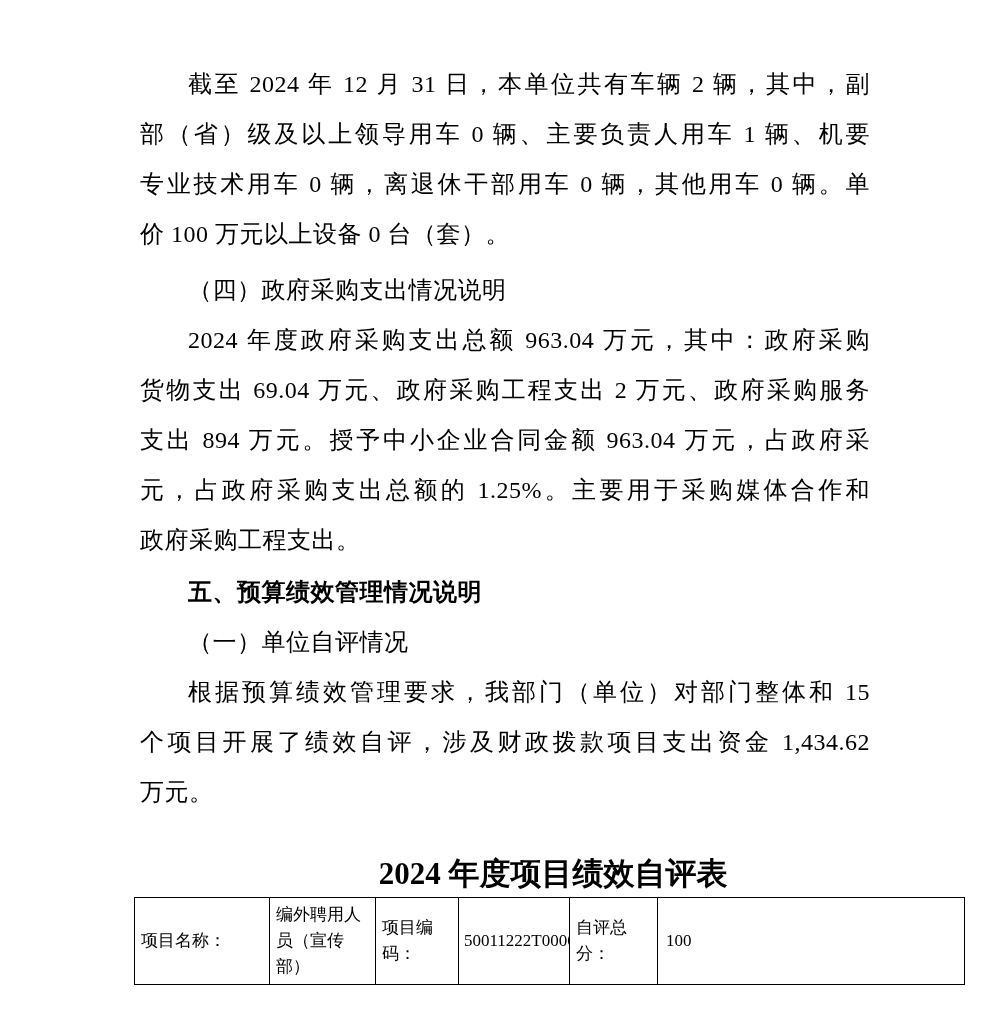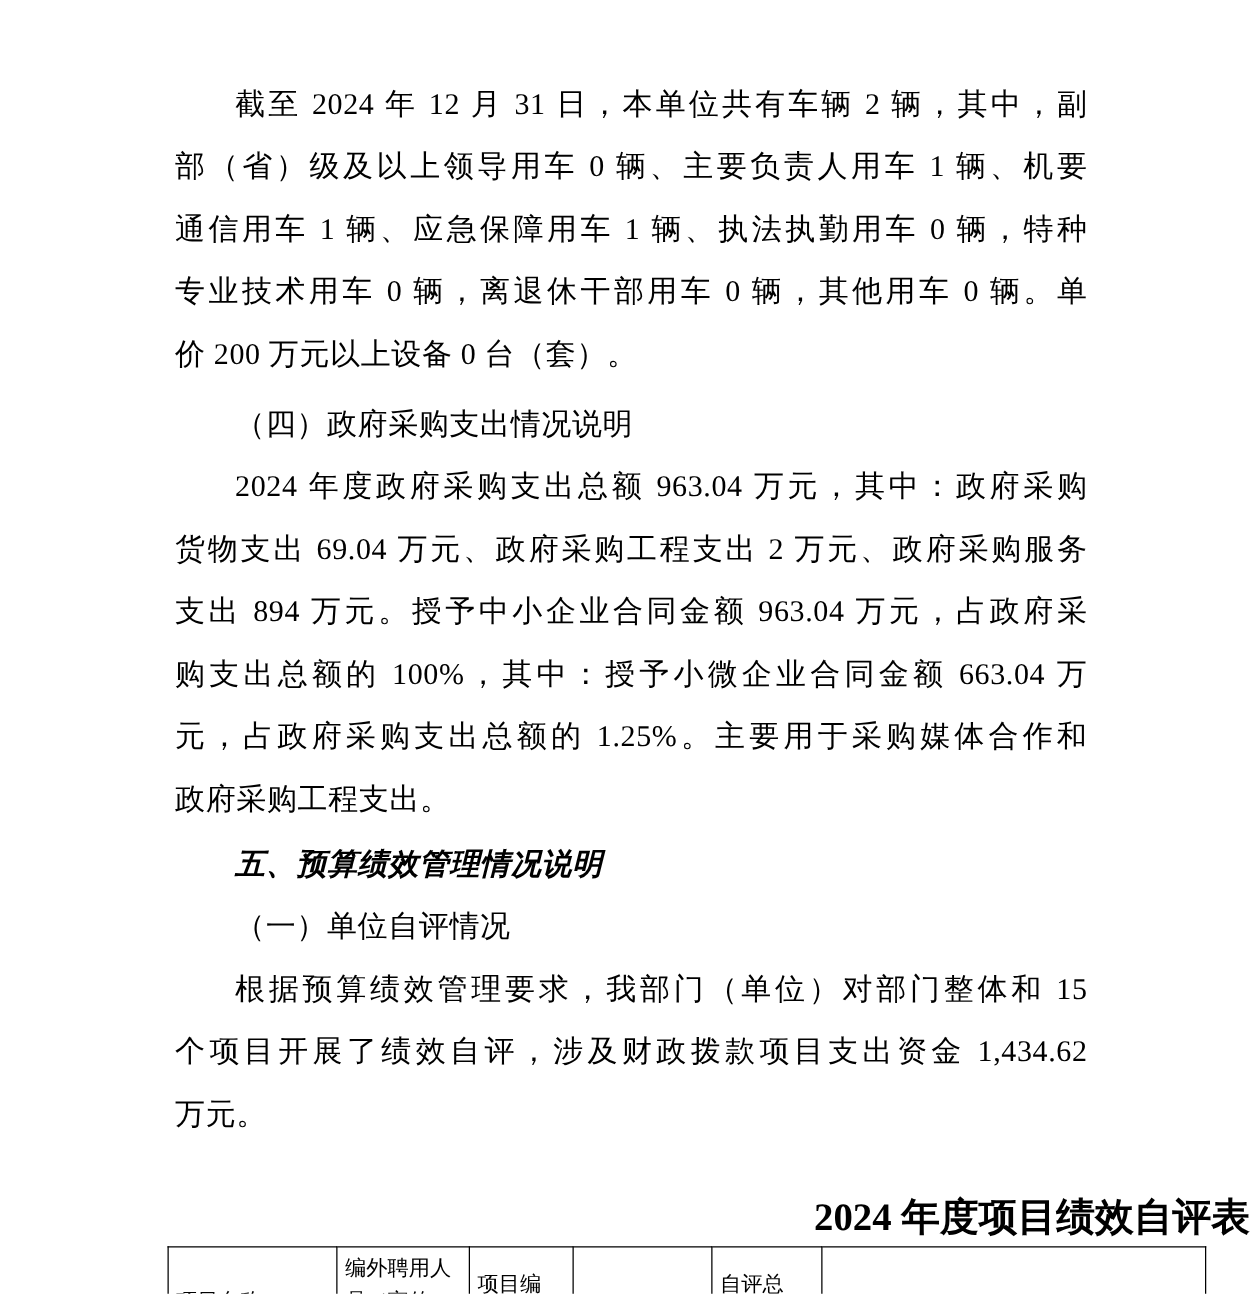--- a/index.html
+++ b/index.html
@@ -23,29 +23,29 @@
     height: 50px;
     line-height: 50px;
     font-size: 24px;
     text-align: justify;
     white-space: nowrap;
     letter-spacing: 0.5px;
   }
   .jl { text-align-last: justify; }           
   .ind { text-indent: 48px; }                 
   .h4 { margin-top: 6px; }                    
-  .h5 { margin-top: 2px; font-weight: bold; font-style: italic; } 
+  .h5 { margin-top: 2px; font-weight: bold; } 
   
   .table-title {
     margin-top: 34px;
     height: 46px;
     line-height: 46px;
     font-size: 31px;
     font-weight: bold;
-    text-align: right;
+    text-align: center;
     text-indent: 106px; 
   }
   
   table.eval {
     margin-left: 134px;
     width: 830px;
     border-collapse: collapse;
     table-layout: fixed;
   }
   table.eval td {
@@ -63,30 +63,28 @@
   td.c4 { padding: 2px 6px 2px 5px; word-break: break-all; }
   td.c5 { padding: 2px 19px 2px 6px; }
   td.c6 { padding: 2px 6px 2px 8px; }
 </style>
 </head>
 <body>
 
 <div class="doc">
   <div class="line jl ind">截至 2024 年 12 月 31 日，本单位共有车辆 2 辆，其中，副</div>
   <div class="line jl">部（省）级及以上领导用车 0 辆、主要负责人用车 1 辆、机要</div>
-  <div class="line jl">通信用车 1 辆、应急保障用车 1 辆、执法执勤用车 0 辆，特种</div>
   <div class="line jl">专业技术用车 0 辆，离退休干部用车 0 辆，其他用车 0 辆。单</div>
-  <div class="line">价 200 万元以上设备 0 台（套）。</div>
+  <div class="line">价 100 万元以上设备 0 台（套）。</div>
 
   <div class="line ind h4">（四）政府采购支出情况说明</div>
 
   <div class="line jl ind">2024 年度政府采购支出总额 963.04 万元，其中：政府采购</div>
   <div class="line jl">货物支出 69.04 万元、政府采购工程支出 2 万元、政府采购服务</div>
   <div class="line jl">支出 894 万元。授予中小企业合同金额 963.04 万元，占政府采</div>
-  <div class="line jl">购支出总额的 100%，其中：授予小微企业合同金额 663.04 万</div>
   <div class="line jl">元，占政府采购支出总额的 1.25%。主要用于采购媒体合作和</div>
   <div class="line">政府采购工程支出。</div>
 
   <div class="line ind h5">五、预算绩效管理情况说明</div>
   <div class="line ind">（一）单位自评情况</div>
 
   <div class="line jl ind">根据预算绩效管理要求，我部门（单位）对部门整体和 15</div>
   <div class="line jl">个项目开展了绩效自评，涉及财政拨款项目支出资金 1,434.62</div>
   <div class="line">万元。</div>
 </div>

